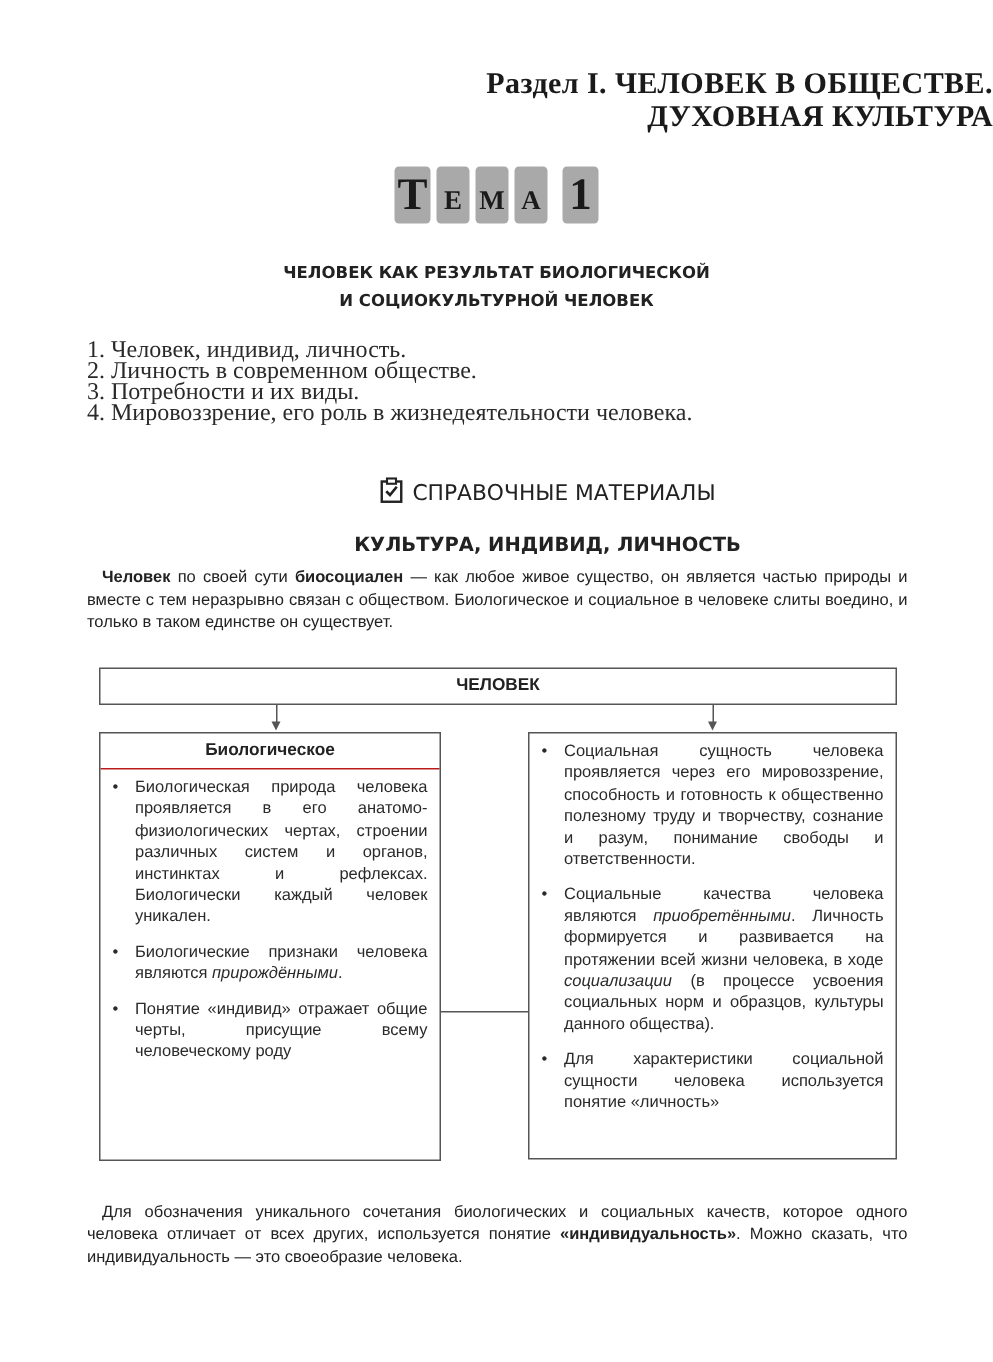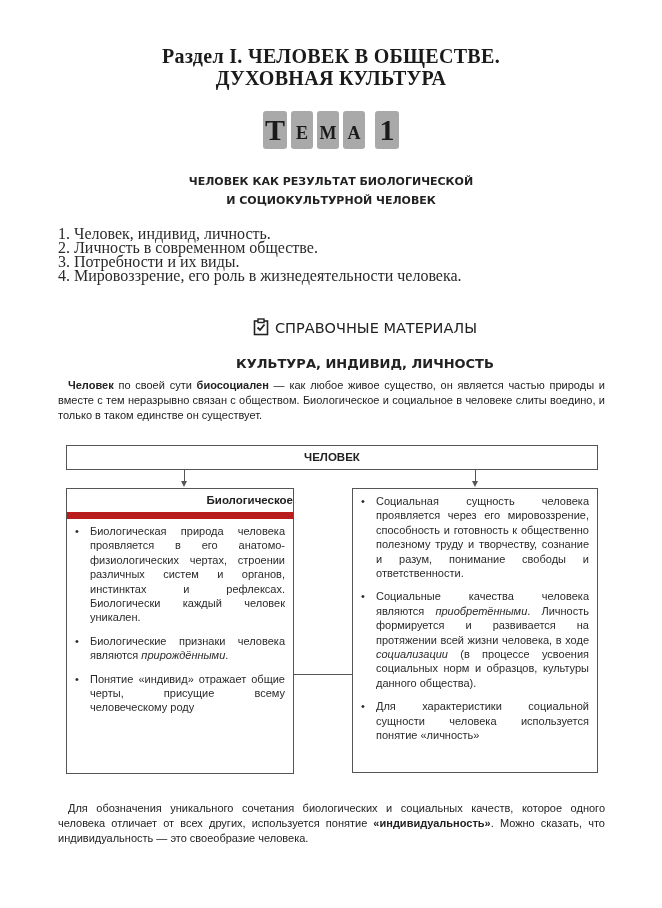--- a/index.html
+++ b/index.html
@@ -3,21 +3,21 @@
 <meta charset="utf-8">
 <style>
   html, body { margin: 0; padding: 0; }
   body {
     width: 662px; height: 908px; background: #ffffff; position: relative;
     color: #1f1f1f; overflow: hidden;
   }
   .abs { position: absolute; }
 
   .section-title {
-    left: 0; width: 662px; top: 45px; text-align: center;
+    left: 0; width: 662px; top: 45px; text-align: right;
     font-family: "Liberation Serif", serif; font-weight: bold;
     font-size: 20px; line-height: 22px; letter-spacing: 0.3px; color: #1a1a1a;
   }
   .tema {
     left: 0; width: 662px; top: 111px; display: flex; justify-content: center; gap: 4px;
   }
   .tema .tile {
     background: #a9a9a9; border-radius: 3px; height: 38px;
     display: flex; align-items: center; justify-content: center;
     font-family: "Liberation Serif", serif; font-weight: bold; color: #1a1a1a;
@@ -54,21 +54,21 @@
   .box { border: 1px solid #555; background: #fff; box-sizing: border-box; }
   .main-box {
     left: 66px; top: 445px; width: 532px; height: 25px;
     text-align: center; font-family: "Liberation Sans", sans-serif;
     font-weight: bold; font-size: 11.5px; line-height: 23px; color: #222;
   }
   .col-box { top: 488px; }
   .col-left { left: 66px; width: 228px; height: 286px; }
   .col-right { left: 352px; width: 246px; height: 285px; }
   .col-head {
-    height: 23px; border-bottom: 7px solid #b91c1c; text-align: right;
+    height: 23px; border-bottom: 1px solid #b91c1c; text-align: center;
     font-family: "Liberation Sans", sans-serif; font-weight: bold;
     font-size: 11.5px; line-height: 23px; color: #222;
   }
   .col-items { margin: 0; padding: 5px 8px 0 8px; list-style: none; }
   .col-items li {
     position: relative; padding-left: 15px;
     font-family: "Liberation Sans", sans-serif; font-size: 11px; line-height: 14.4px;
     color: #2a2a2a; text-align: justify; margin-bottom: 9px;
   }
   .col-items li .bul { position: absolute; left: 0; top: 0; }

